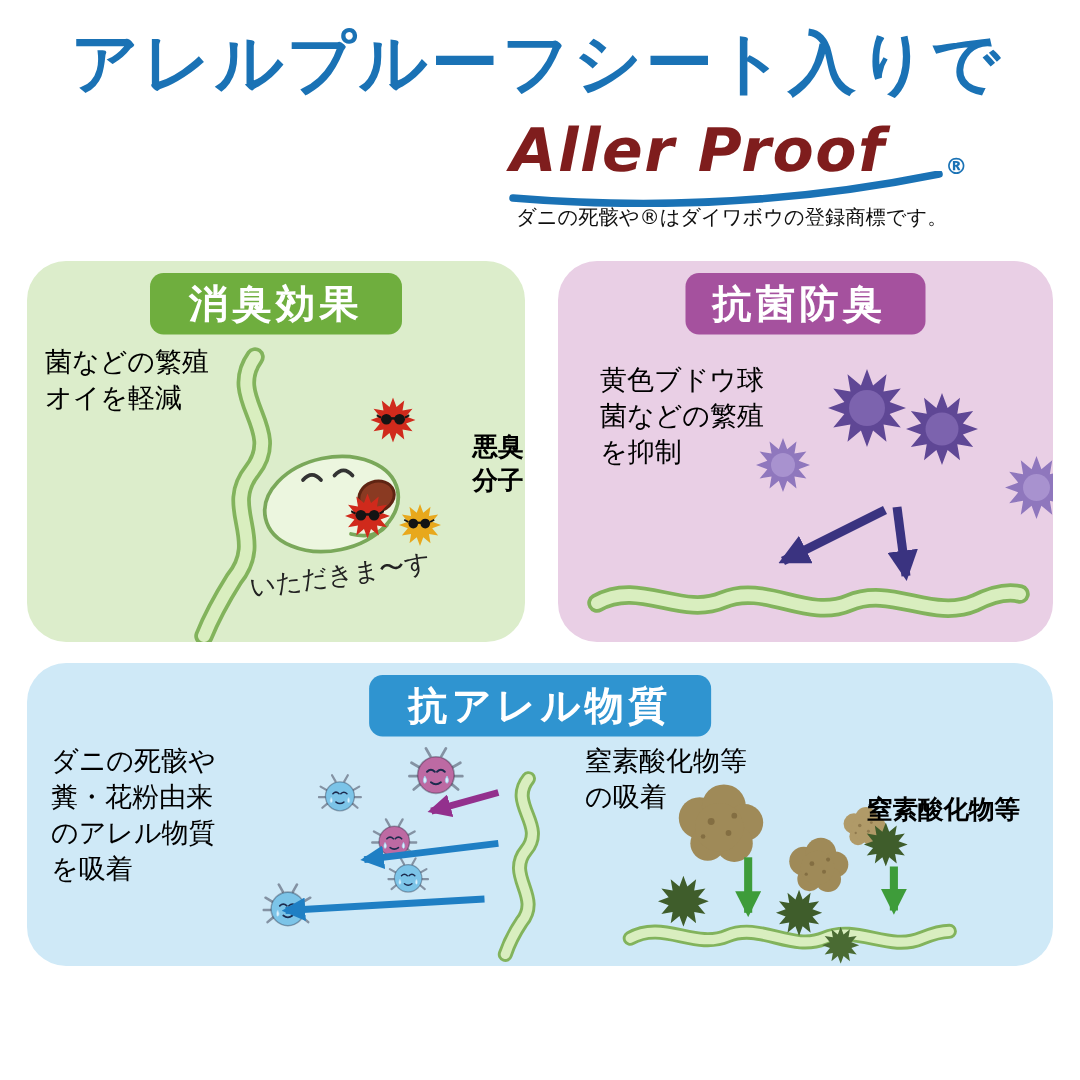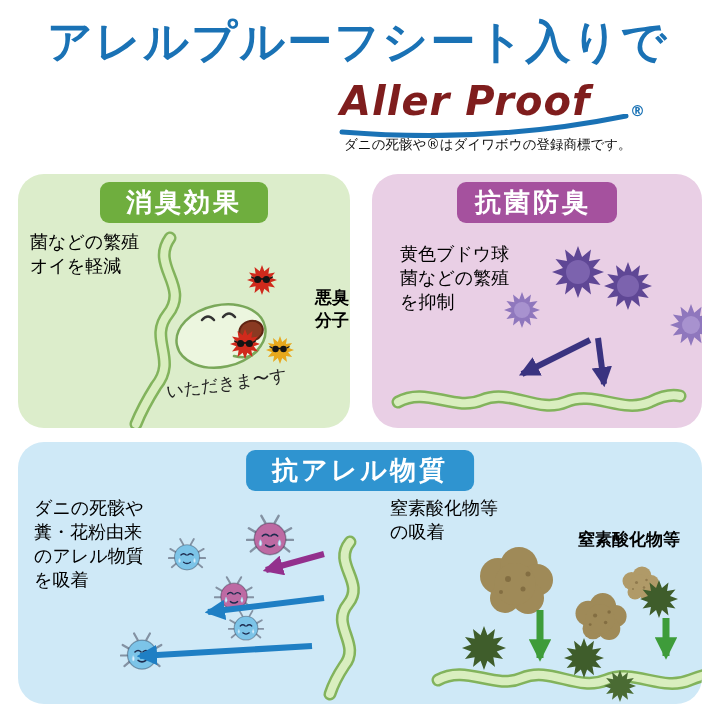--- a/index.html
+++ b/index.html
@@ -23,21 +23,21 @@
     font-weight:bold; color:#7f1d1d; white-space:nowrap; letter-spacing:1px;
   }
   .swoosh { position:absolute; left:0; top:36px; width:292px; height:24px; }
   .reg { position:absolute; left:292px; top:24px; font-size:15px; font-weight:bold; color:#1a72b5; }
   .note { position:absolute; left:344px; top:136px; font-size:13.5px; color:#101010; white-space:nowrap; }
 
   
   .panel { position:absolute; border-radius:26px; overflow:hidden; }
   .panel-deodorant { left:18px; top:174px; width:332px; height:254px; background:#dcedcb; }
   .panel-antibacterial { left:372px; top:174px; width:330px; height:254px; background:#e9cfe5; }
-  .panel-allergen { left:18px; top:442px; width:684px; height:262px; background:#cfe9f7; }
+  .panel-allergen { left:18px; top:442px; width:684px; height:202px; background:#cfe9f7; }
   .pill {
     position:absolute; top:8px; left:50%; transform:translateX(-50%);
     color:#ffffff; font-weight:bold; font-size:26px; letter-spacing:3px;
     padding:3px 26px; border-radius:9px; white-space:nowrap; z-index:3;
   }
   .pill-deodorant { background:#6fae3e; }
   .pill-antibacterial { background:#a5519e;padding-left:18px; }
   .pill-allergen { background:#2f94d0; }
   .ptext {
     position:absolute; font-size:18px; line-height:1.33; color:#000;

